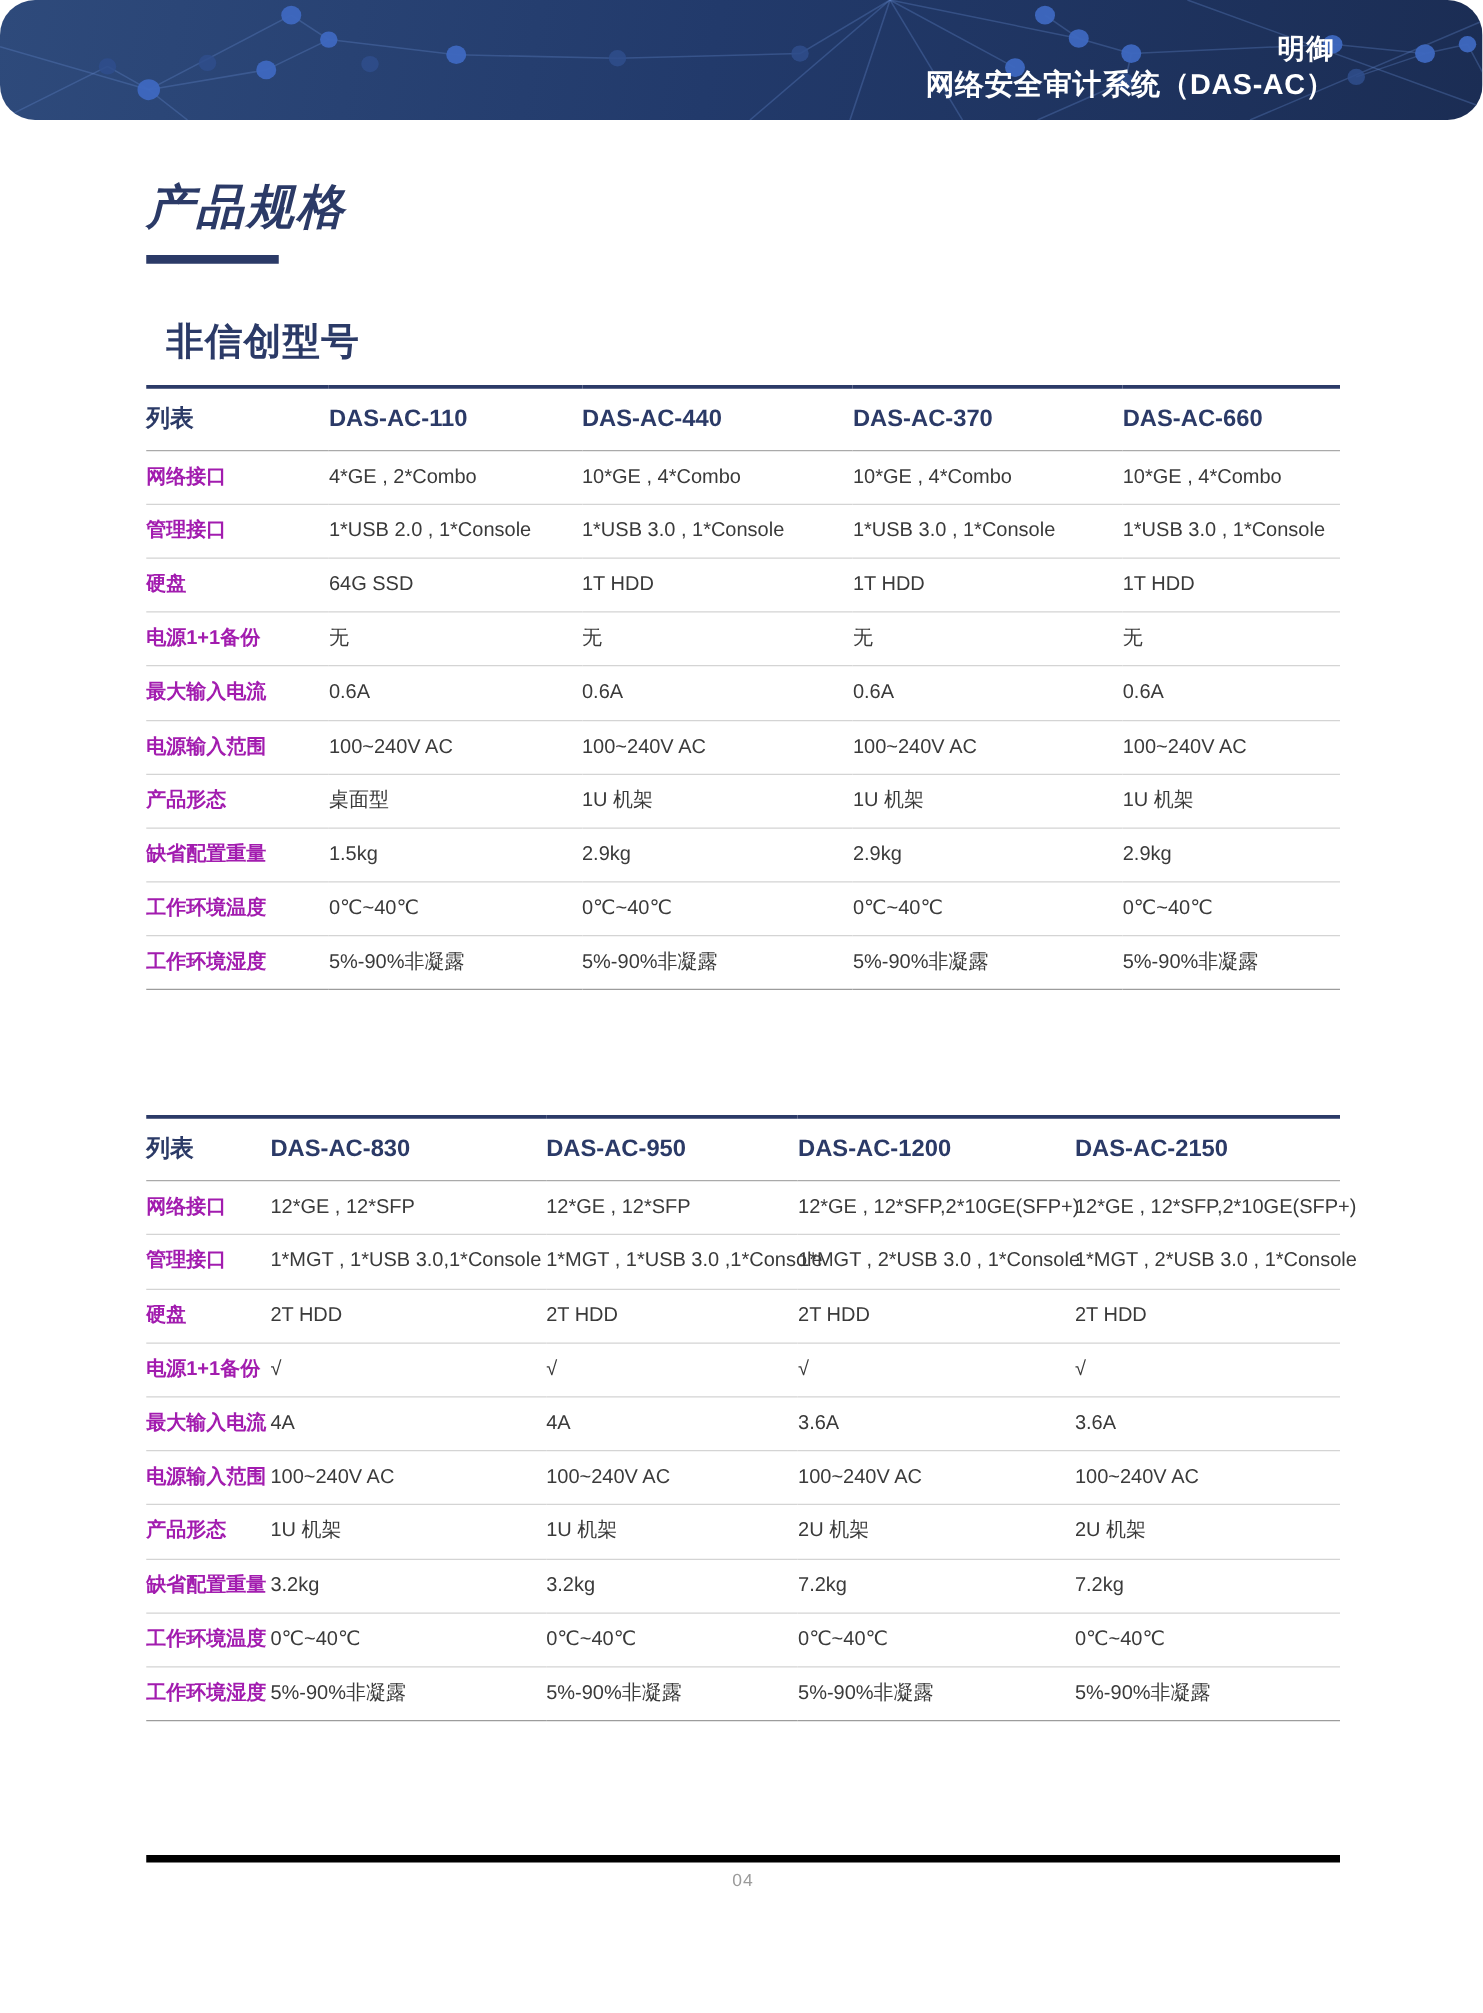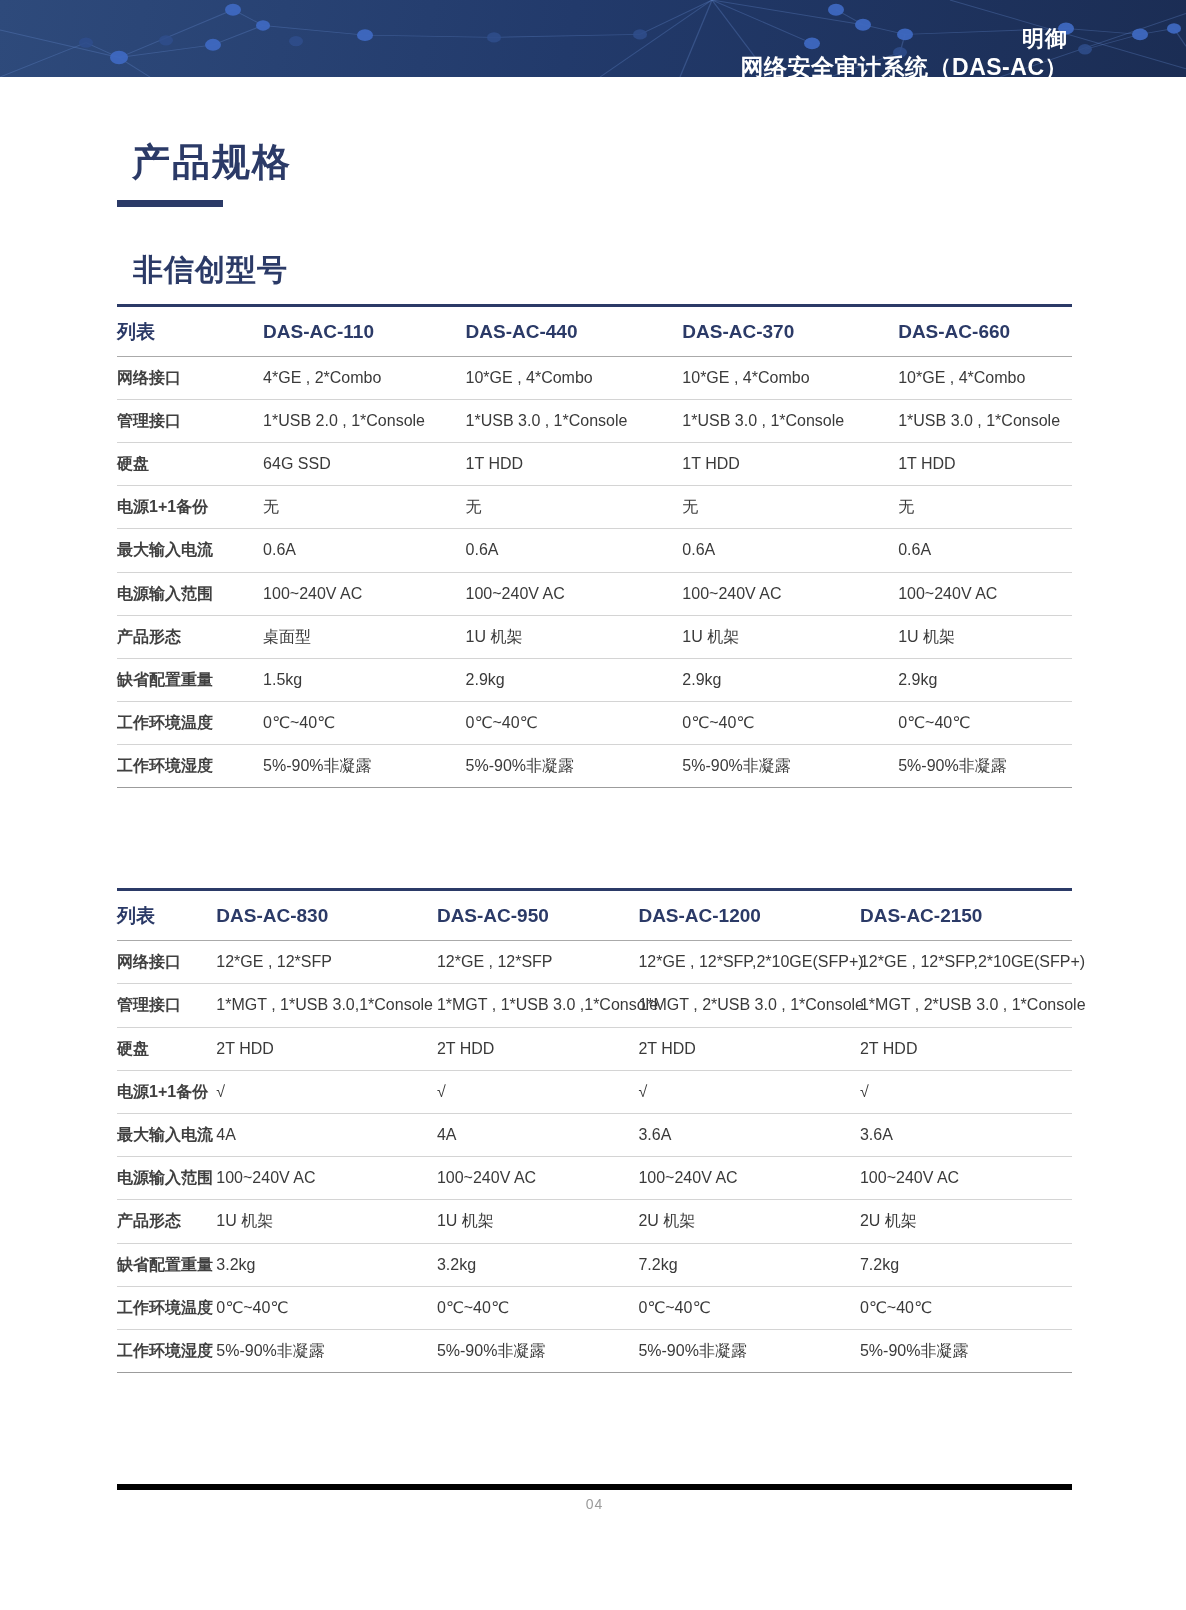--- a/index.html
+++ b/index.html
@@ -5,37 +5,39 @@
   html,body { margin:0; padding:0; }
   body {
     width:1186px; height:1610px; position:relative;
     background:#ffffff;
     font-family:"Liberation Sans","DejaVu Sans",sans-serif;
     -webkit-font-smoothing:antialiased;
   }
 
   
   .header-band {
-    position:relative; height:77px; overflow:hidden;
+    position:relative; height:96px; overflow:hidden;
     background:linear-gradient(100deg,#2e4a7b 0%,#223a6b 48%,#1b2d54 100%);
+    border-radius:28px;
   }
   .plexus { position:absolute; left:0; top:0; width:100%; height:100%; display:block; }
   .header-text {
     position:absolute; top:26px; right:118px; text-align:right;
     color:#ffffff; z-index:2; line-height:1.15;
   }
   .brand   { font-size:22px; font-weight:bold; letter-spacing:1px; }
   .product { font-size:23px; font-weight:bold; margin-top:3px; letter-spacing:0.5px; }
 
   
   .content { padding:0 114px 0 117px; }
   .page-title {
-    margin:15px; padding-top:50px;
+    margin:0; padding-top:50px;
     font-size:38px; font-weight:bold; color:#2b3a67; line-height:1.1;
     letter-spacing:2px;
+    font-style:italic;
   }
   .title-underline { width:106px; height:7px; background:#2b3a67; margin-top:16px; }
   .section-title {
     margin:46px 0 0 16px;
     font-size:30px; font-weight:bold; color:#2b3a67; line-height:1.1;
     letter-spacing:1px;
   }
 
   
   table.spec {
@@ -43,21 +45,21 @@
     border-top:3px solid #2b3a67;
     margin-top:18px;
   }
   table.spec.second { margin-top:100px; }
   table.spec thead th {
     text-align:left; font-size:19px; font-weight:bold; color:#2b3a67;
     padding:14px 0 12px 0; border-bottom:1px solid #aaaaaa;
     white-space:nowrap; overflow:visible; line-height:1.2;margin-top:40px;
   }
   table.spec tbody th {
-    text-align:left; font-size:16px; font-weight:bold; color:#404040;
+    text-align:left; font-size:16px; font-weight:bold; color:#a21caf;
     padding:11px 0 12px 0; border-bottom:1px solid #d4d4d4;
     white-space:nowrap; overflow:visible; line-height:1.2;
   }
   table.spec tbody td {
     text-align:left; font-size:16px; font-weight:normal; color:#3a3a3a;
     padding:11px 0 12px 0; border-bottom:1px solid #d4d4d4;
     white-space:nowrap; overflow:visible; line-height:1.2;
   }
   table.spec tbody tr:last-child th,
   table.spec tbody tr:last-child td { border-bottom:1px solid #9c9c9c; }

